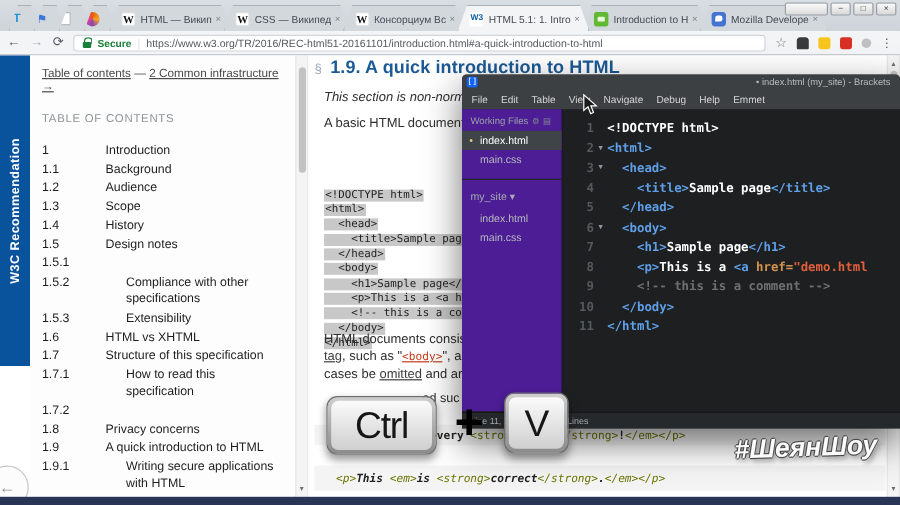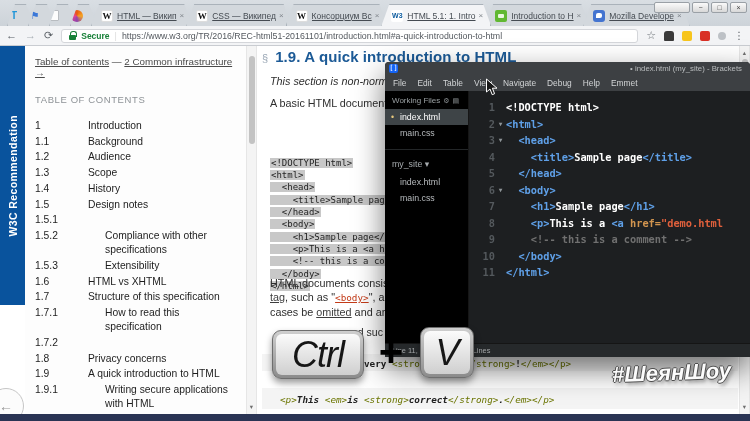--- a/index.html
+++ b/index.html
@@ -8,21 +8,21 @@
            font-family:"Liberation Sans",sans-serif; }
 
   
   .tabstrip{ position:absolute; left:0; top:0; width:750px; height:26px;
              background:linear-gradient(#d9dee3,#cdd3d9); display:flex; align-items:flex-end; padding-left:7px; }
   .tab{ position:relative; flex:0 0 88px; height:22px; margin-right:-6px; display:flex; align-items:center;
         padding:0 7px 0 9px; background:#d3d8dd; border:1px solid #aab2ba; border-bottom:none;
         clip-path:polygon(8px 0, calc(100% - 8px) 0, 100% 100%, 0 100%); font-size:8.5px; color:#454b52; }
   .tab.pinned{ flex:0 0 27px; justify-content:center; padding:0; }
   .tab.active{ background:#f3f4f6; z-index:3; flex-basis:92px; }
-  .tab-label{ flex:1; overflow:hidden; white-space:nowrap; margin:0 3px 0 4px;text-decoration:underline; }
+  .tab-label{ flex:1; overflow:hidden; white-space:nowrap; margin:0 3px 0 4px; }
   .tab-close{ font-size:8px; color:#80868c; }
   .fav{ width:12px; height:12px; flex:0 0 12px; display:flex; align-items:center; justify-content:center;
         font-size:9px; border-radius:2px; }
   .f-wiki{ background:#fff; border:1px solid #ddd; font-family:"Liberation Serif",serif; font-weight:bold; color:#111; font-size:9px; }
   .f-w3{ color:#0a5a9e; font-weight:bold; font-size:7px; background:#fff; }
   .f-green{ background:#61b832; }
   .f-green::after{ content:""; width:6px; height:4px; background:#eaf7e0; border-radius:1px; }
   .f-mdn{ background:#4474d0; border-radius:3px; }
   .f-mdn::after{ content:""; width:6px; height:5px; background:#fff; border-radius:2px 2px 2px 0; }
   .f-t{ color:#2196d8; font-weight:bold; font-size:10px; }
@@ -102,21 +102,21 @@
   .editor{ position:absolute; left:385px; top:62px; width:365px; height:295px; background:#1d1f21;
            box-shadow:0 12px 30px rgba(0,0,0,.55); border-radius:4px 4px 0 0; z-index:5; overflow:hidden; }
   .ed-titlebar{ position:absolute; left:0; top:0; width:100%; height:13px; background:#3d4043; }
   .ed-logo{ position:absolute; left:4px; top:2px; width:9px; height:9px; background:#1464f6; border-radius:2px;
             color:#fff; font-size:7px; line-height:9px; text-align:center; font-family:"DejaVu Sans Mono",monospace; }
   .ed-title{ position:absolute; right:8px; top:2px; font-size:7.8px; color:#b9bcbe; }
   .ed-menubar{ position:absolute; left:0; top:13px; width:100%; height:16px; background:#3d4043;
                display:flex; align-items:center; gap:11px; padding-left:8px; }
   .ed-menu{ font-size:8.4px; color:#d2d4d6; }
   .ed-body{ position:absolute; left:0; top:29px; right:0; bottom:14px; display:flex; }
-  .ed-side{ width:84px; background:#000000; border-right:1px solid #161616; position:relative; font-size:8.8px; }
+  .ed-side{ width:84px; background:#4c1d95; border-right:1px solid #161616; position:relative; font-size:8.8px; }
   .ed-side-head{ display:flex; align-items:center; gap:3px; padding:5px 4px 4px 7px; color:#9aa0a3; font-size:8px; }
   .ed-side-head .ic{ font-size:7px; color:#84898c; }
   .ed-file{ position:relative; padding:3px 4px 3px 15px; color:#b6babd; white-space:nowrap; overflow:hidden; }
   .ed-file.active{ background:#3e4447; color:#fff; }
   .ed-file .dot{ position:absolute; left:6px; color:#e8c97d; }
   .ed-proj-wrap{ border-top:1px solid #232628; margin-top:8px; padding-top:6px; }
   .ed-proj{ padding:3px 4px 5px 7px; color:#a7acaf; }
   .ed-code{ flex:1; position:relative; font-family:"DejaVu Sans Mono",monospace; font-weight:600;
             font-size:10.3px; line-height:16.5px; padding-top:8px; }
   .cl{ display:flex; white-space:pre; }
@@ -132,21 +132,21 @@
               border-top:1px solid #151515; display:flex; align-items:center; padding-left:7px; }
   .ed-status span{ font-size:7.4px; color:#a3a6a8; }
   .cursor{ position:absolute; left:100px; top:16px; z-index:9; }
 
   
   .key{ position:absolute; border-radius:9px; border:1px solid #6e6e6e;
         background:linear-gradient(#cfcfcf,#8b8b8b); box-shadow:0 4px 7px rgba(0,0,0,.4);
         display:flex; align-items:center; justify-content:center; z-index:8; }
   .key::before{ content:""; position:absolute; inset:3px; border-radius:6px;
                 background:linear-gradient(#fbfbfb,#cfcfcf); }
-  .key span{ position:relative; font-size:36px; color:#161616; letter-spacing:-1px;font-style:italic; }
+  .key span{ position:relative; font-size:31px; color:#161616; letter-spacing:-1px; }
   .key-ctrl{ left:272px; top:330px; width:92px; height:49px; }
   .key-v{ left:420px; top:327px; width:54px; height:51px; }
   .plus{ position:absolute; left:366px; top:328px; width:50px; height:50px; text-align:center;
          font-size:42px; font-weight:bold; color:#000; line-height:48px; z-index:8; }
 
   
   .watermark{ position:absolute; left:612px; top:360px; font-size:22px; font-style:italic; font-weight:bold;
               color:#fbfbfb; transform:rotate(-2deg); z-index:9;
               text-shadow:1px 0 0 #4e4e4e,-1px 0 0 #4e4e4e,0 1px 0 #4e4e4e,0 -1px 0 #4e4e4e,2px 3px 4px rgba(0,0,0,.35); }
   .bottombar{ position:absolute; left:0; top:414px; width:750px; height:7px; background:#2a3454; z-index:10; }

